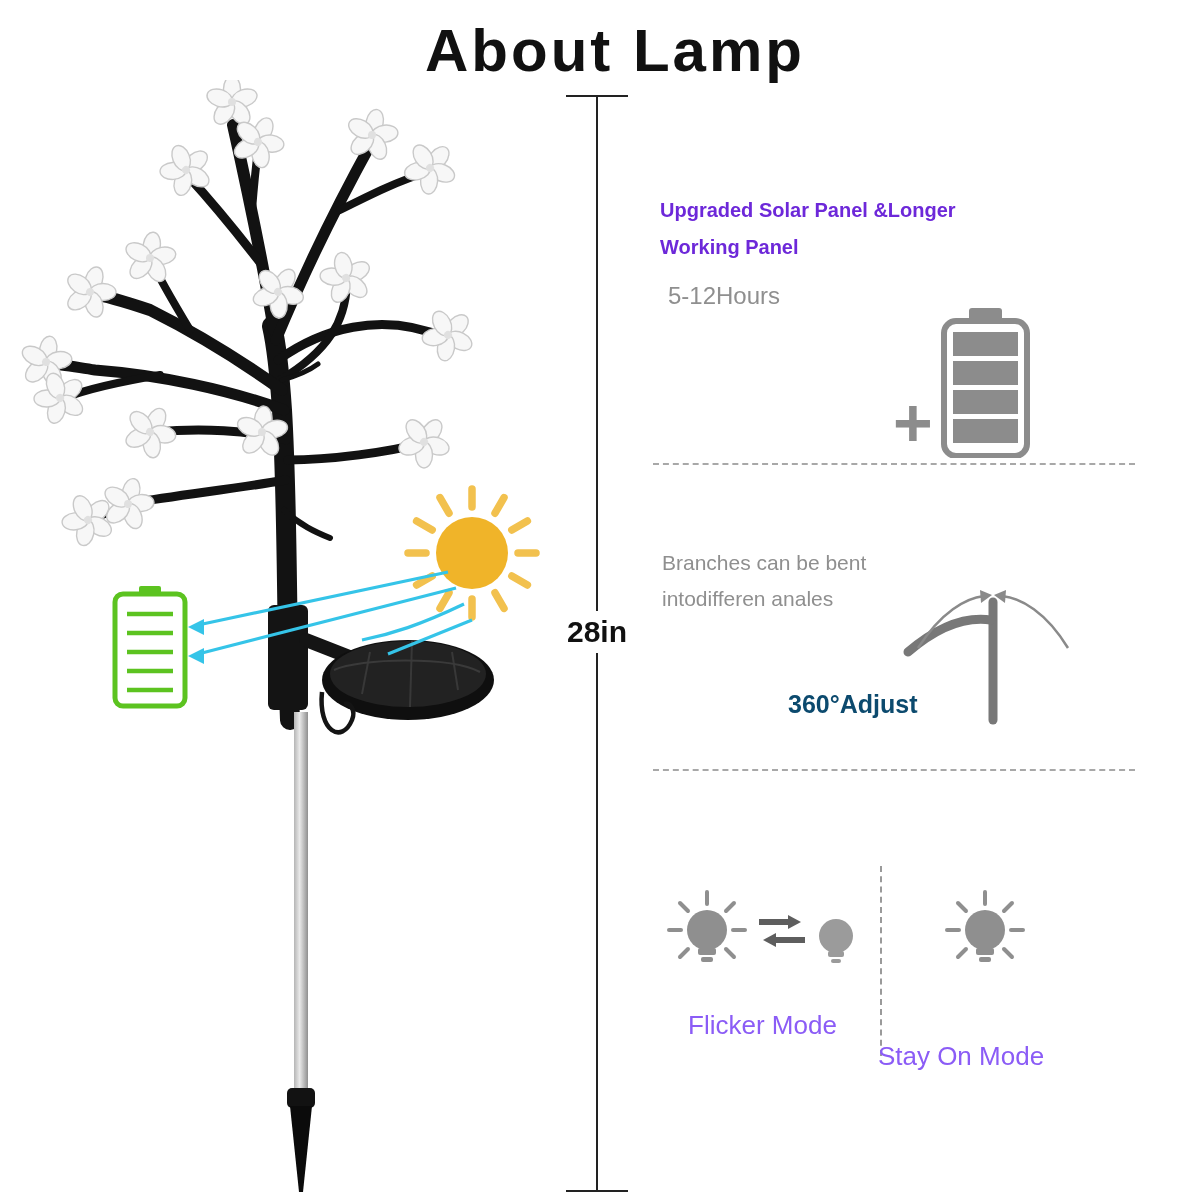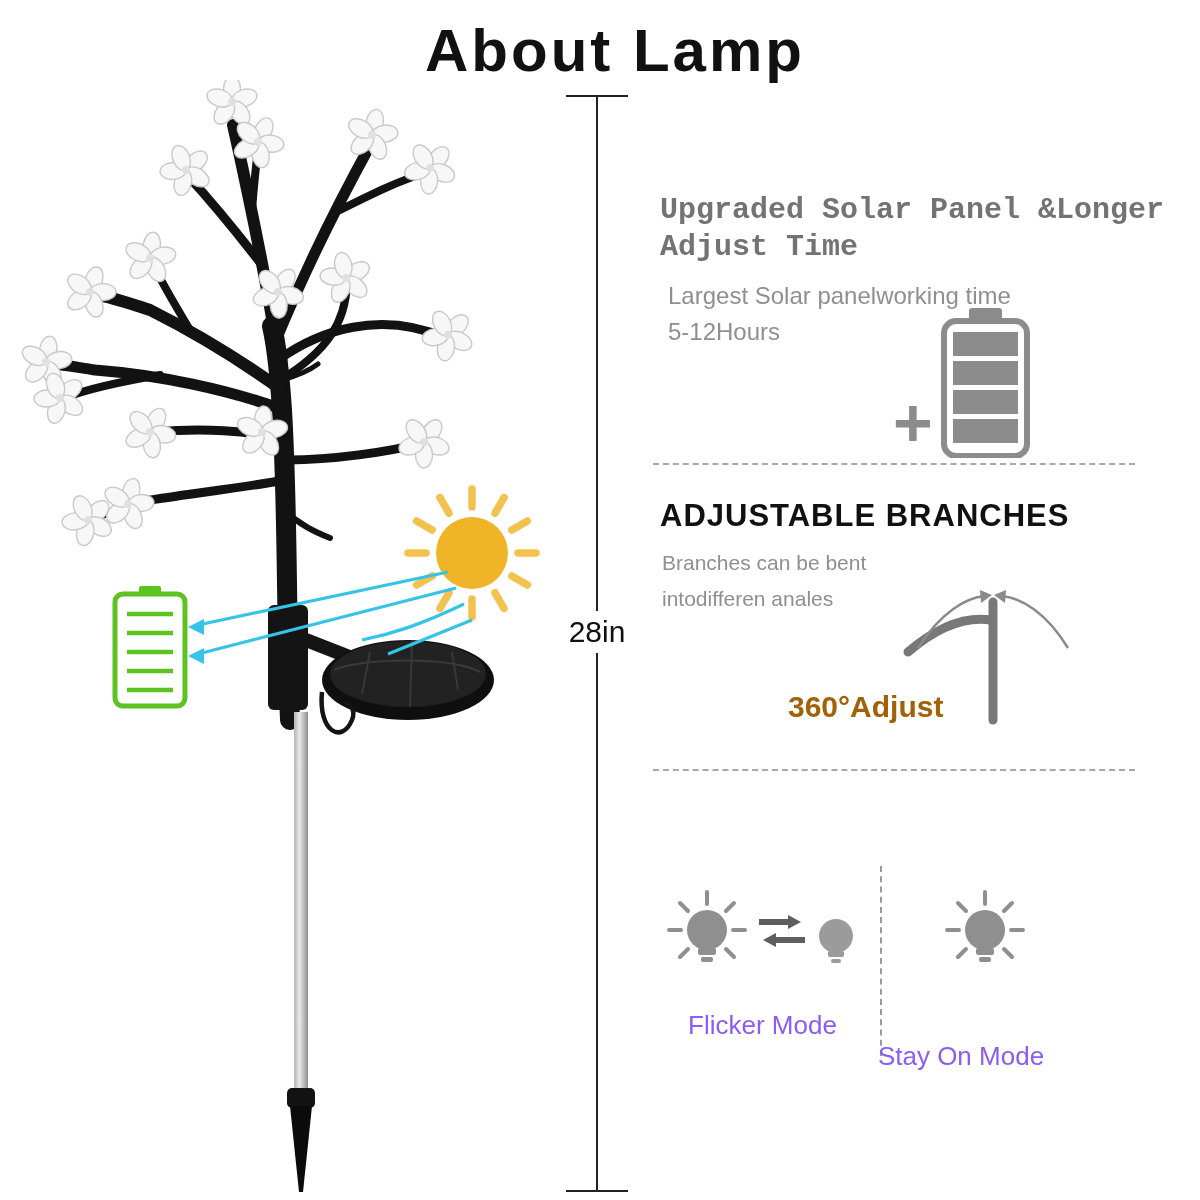--- a/index.html
+++ b/index.html
@@ -4,32 +4,32 @@
 <style>
   html,body{margin:0;padding:0;background:#fff;}
   #canvas{
     position:relative;width:1200px;height:1200px;background:#ffffff;
     font-family:"Liberation Sans", sans-serif;overflow:hidden;
   }
   .abs{position:absolute;}
   .title{
     font-size:60px;font-weight:700;color:#111;letter-spacing:3px;white-space:nowrap;
   }
-  .h-bold{font-size:30px;font-weight:700;color:#737373;line-height:37px;font-family:Liberation Mono, monospace;}
+  .h-bold{font-size:20px;font-weight:700;color:#6d28d9;line-height:37px;}
   .h-caps{font-size:31px;font-weight:700;color:#111;letter-spacing:1px;}
   .body-gray{font-size:24px;color:#8f8f8f;line-height:36px;}
   .mode-label{font-size:26px;color:#8b5cf6;}
-  .adjust-label{font-size:30px;color:#a16207;font-weight:600;}
+  .adjust-label{font-size:25px;color:#0c4a6e;font-weight:600;}
   .plus-sign{font-size:68px;font-weight:700;color:#8c8c8c;line-height:1;}
   .dash-h{border-top:2px dashed #a8a8a8;height:0;}
   .dash-v{border-left:2px dashed #9a9a9a;width:0;}
   .dim-line{border-left:2px solid #222;width:0;}
   .dim-cap{height:2px;background:#222;}
   .dim-label{
-    font-size:30px;font-weight:400;color:#111;background:#fff;
+    font-size:30px;font-weight:700;color:#111;background:#fff;
     padding:4px 6px;transform:translate(-50%,-50%);
   }
 </style>
 </head>
 <body>
 
 <div id="canvas">
 
   <div class="abs title" style="left:615px;top:16px;transform:translateX(-50%);">About Lamp</div>
 
@@ -150,41 +150,39 @@
     </g>
   </svg>
 
   <div class="abs dim-line" style="left:596px;top:95px;height:1097px;"></div>
   <div class="abs dim-cap" style="left:566px;top:95px;width:62px;"></div>
   <div class="abs dim-cap" style="left:566px;top:1190px;width:62px;"></div>
   <div class="abs dim-label" style="left:597px;top:632px;">28in</div>
 
   <div class="abs h-bold" style="left:660px;top:192px;">
     <div>Upgraded Solar Panel &amp;Longer</div>
-    <div>Adjust Time</div>
+    <div>Working Panel</div>
   </div>
   <div class="abs body-gray" style="left:668px;top:278px;">
-    <div>Largest Solar panelworking time</div>
     <div>5-12Hours</div>
   </div>
 
   <div class="abs plus-sign" style="left:893px;top:388px;">+</div>
 
   <svg class="abs" style="left:938px;top:308px;" width="95" height="150" viewBox="0 0 95 150">
     <rect x="31" y="0" width="33" height="13" rx="3" fill="#8C8C8C"></rect>
     <rect x="6" y="13" width="83" height="135" rx="12" fill="#ffffff" stroke="#8C8C8C" stroke-width="6"></rect>
     <rect x="15" y="24" width="65" height="24" fill="#8C8C8C"></rect>
     <rect x="15" y="53" width="65" height="24" fill="#8C8C8C"></rect>
     <rect x="15" y="82" width="65" height="24" fill="#8C8C8C"></rect>
     <rect x="15" y="111" width="65" height="24" fill="#8C8C8C"></rect>
   </svg>
 
   <div class="abs dash-h" style="left:653px;top:463px;width:482px;"></div>
 
-  <div class="abs h-caps" style="left:660px;top:498px;">ADJUSTABLE BRANCHES</div>
   <div class="abs body-gray" style="left:662px;top:545px;font-size:21px;">
     <div>Branches can be bent</div>
     <div>intodifferen anales</div>
   </div>
 
   <svg class="abs" style="left:896px;top:590px;" width="185" height="135" viewBox="0 0 185 135">
     <path d="M 97,12 L 97,130" stroke="#787878" stroke-width="9" stroke-linecap="round"></path>
     <path d="M 12,62 C 40,38 68,26 95,30" stroke="#787878" stroke-width="9" stroke-linecap="round" fill="none"></path>
     <path d="M 22,58 C 45,22 70,8 88,6" stroke="#8a8a8a" stroke-width="2.5" fill="none"></path>
     <polygon points="96,5 84,0 85,13" fill="#8a8a8a"></polygon>

